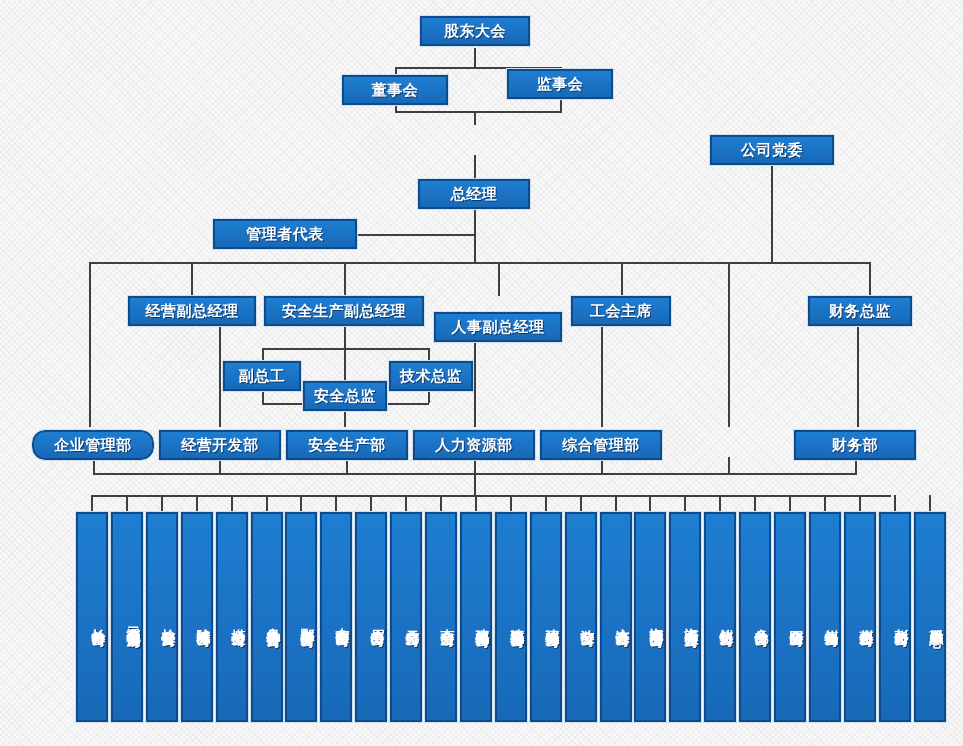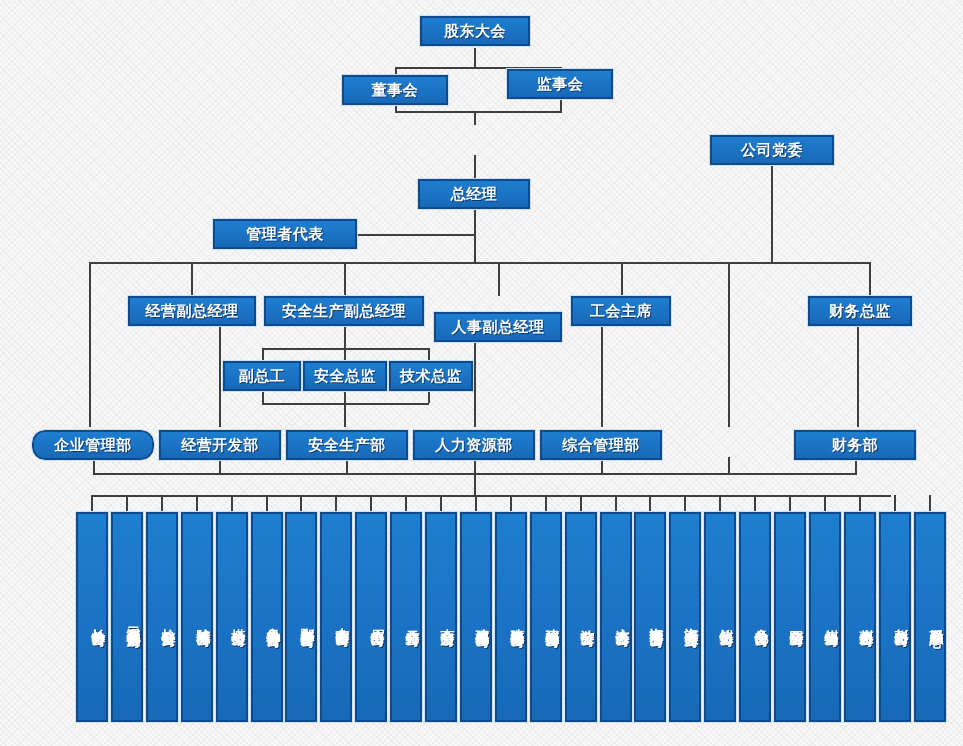--- a/index.html
+++ b/index.html
@@ -162,21 +162,21 @@
   <div class="box h" style="left:571px; top:296px; width:100px;">
     <span>工会主席</span>
   </div>
   <div class="box h" style="left:808px; top:296px; width:104px;">
     <span>财务总监</span>
   </div>
 
   <div class="box h" style="left:223px; top:361px; width:78px;align-items:center;">
     <span>副总工</span>
   </div>
-  <div class="box h" style="left:303px; top:361px; width:84px;">
+  <div class="box h" style="left:303px; top:381px; width:84px;">
     <span>安全总监</span>
   </div>
   <div class="box h" style="left:389px; top:361px; width:84px;">
     <span>技术总监</span>
   </div>
 
   <div class="box h" style="left:32px; top:430px; width:122px;border-radius:13px;">
     <span>企业管理部</span>
   </div>
   <div class="box h" style="left:159px; top:430px; width:122px;">

